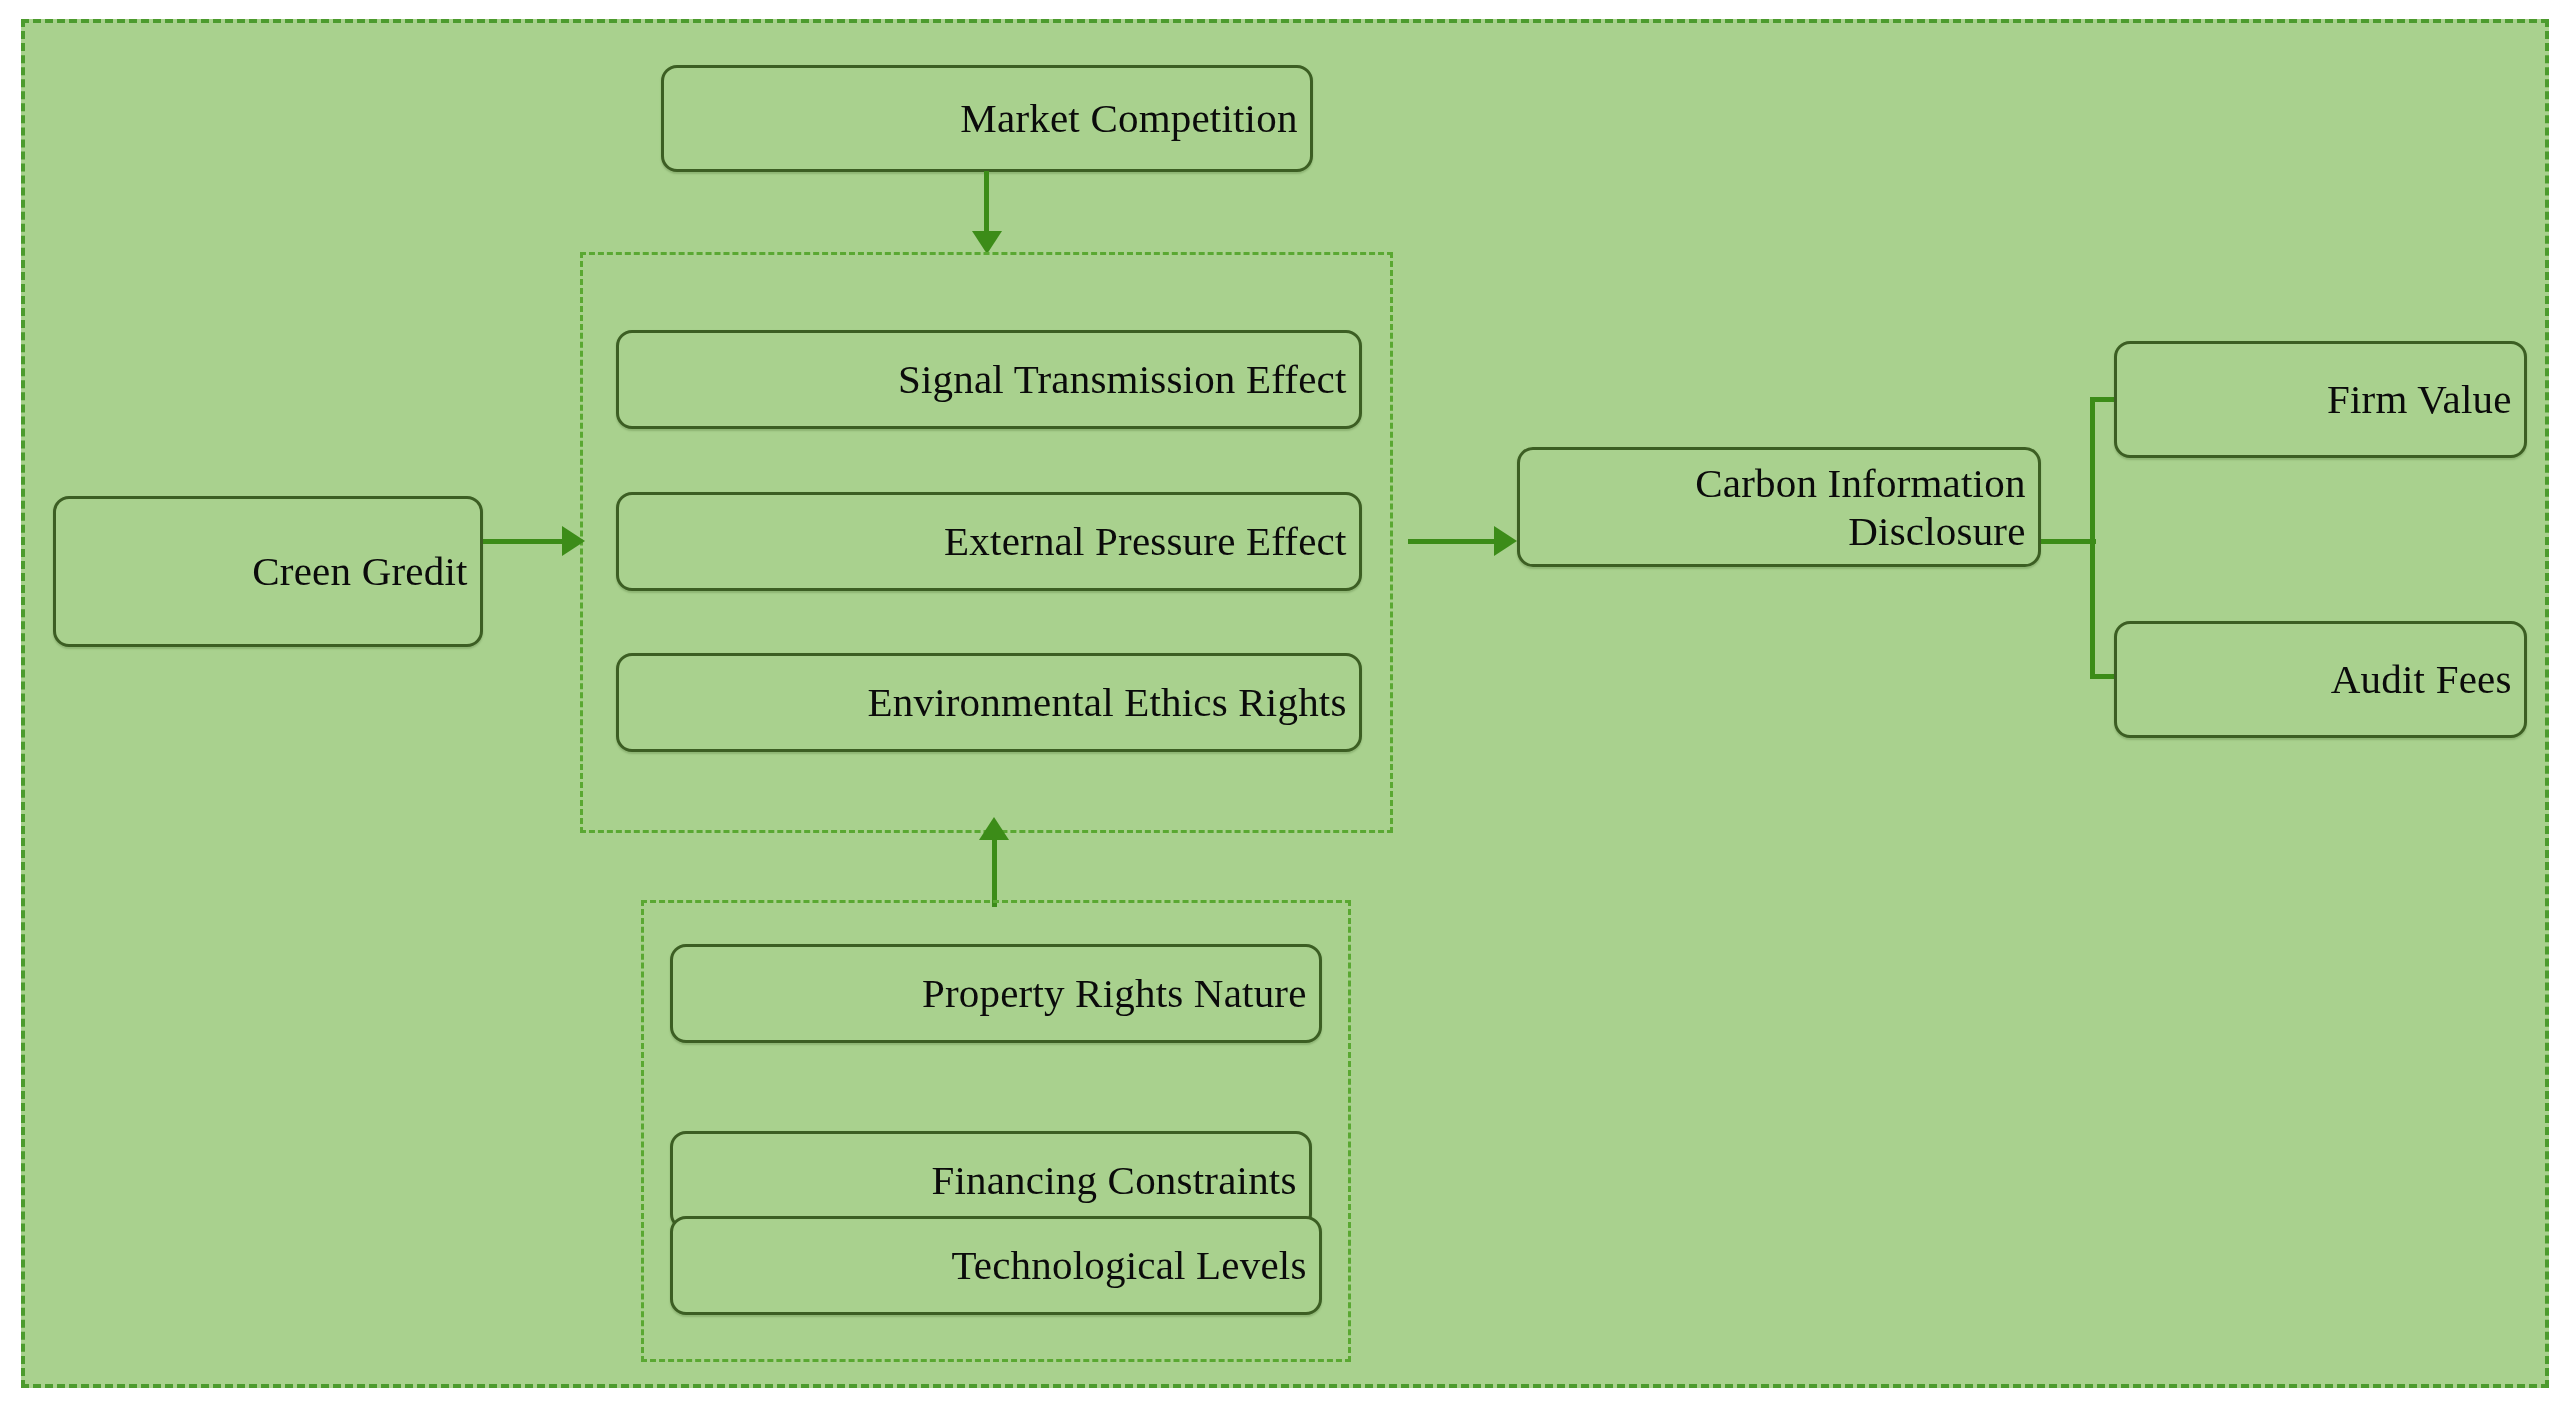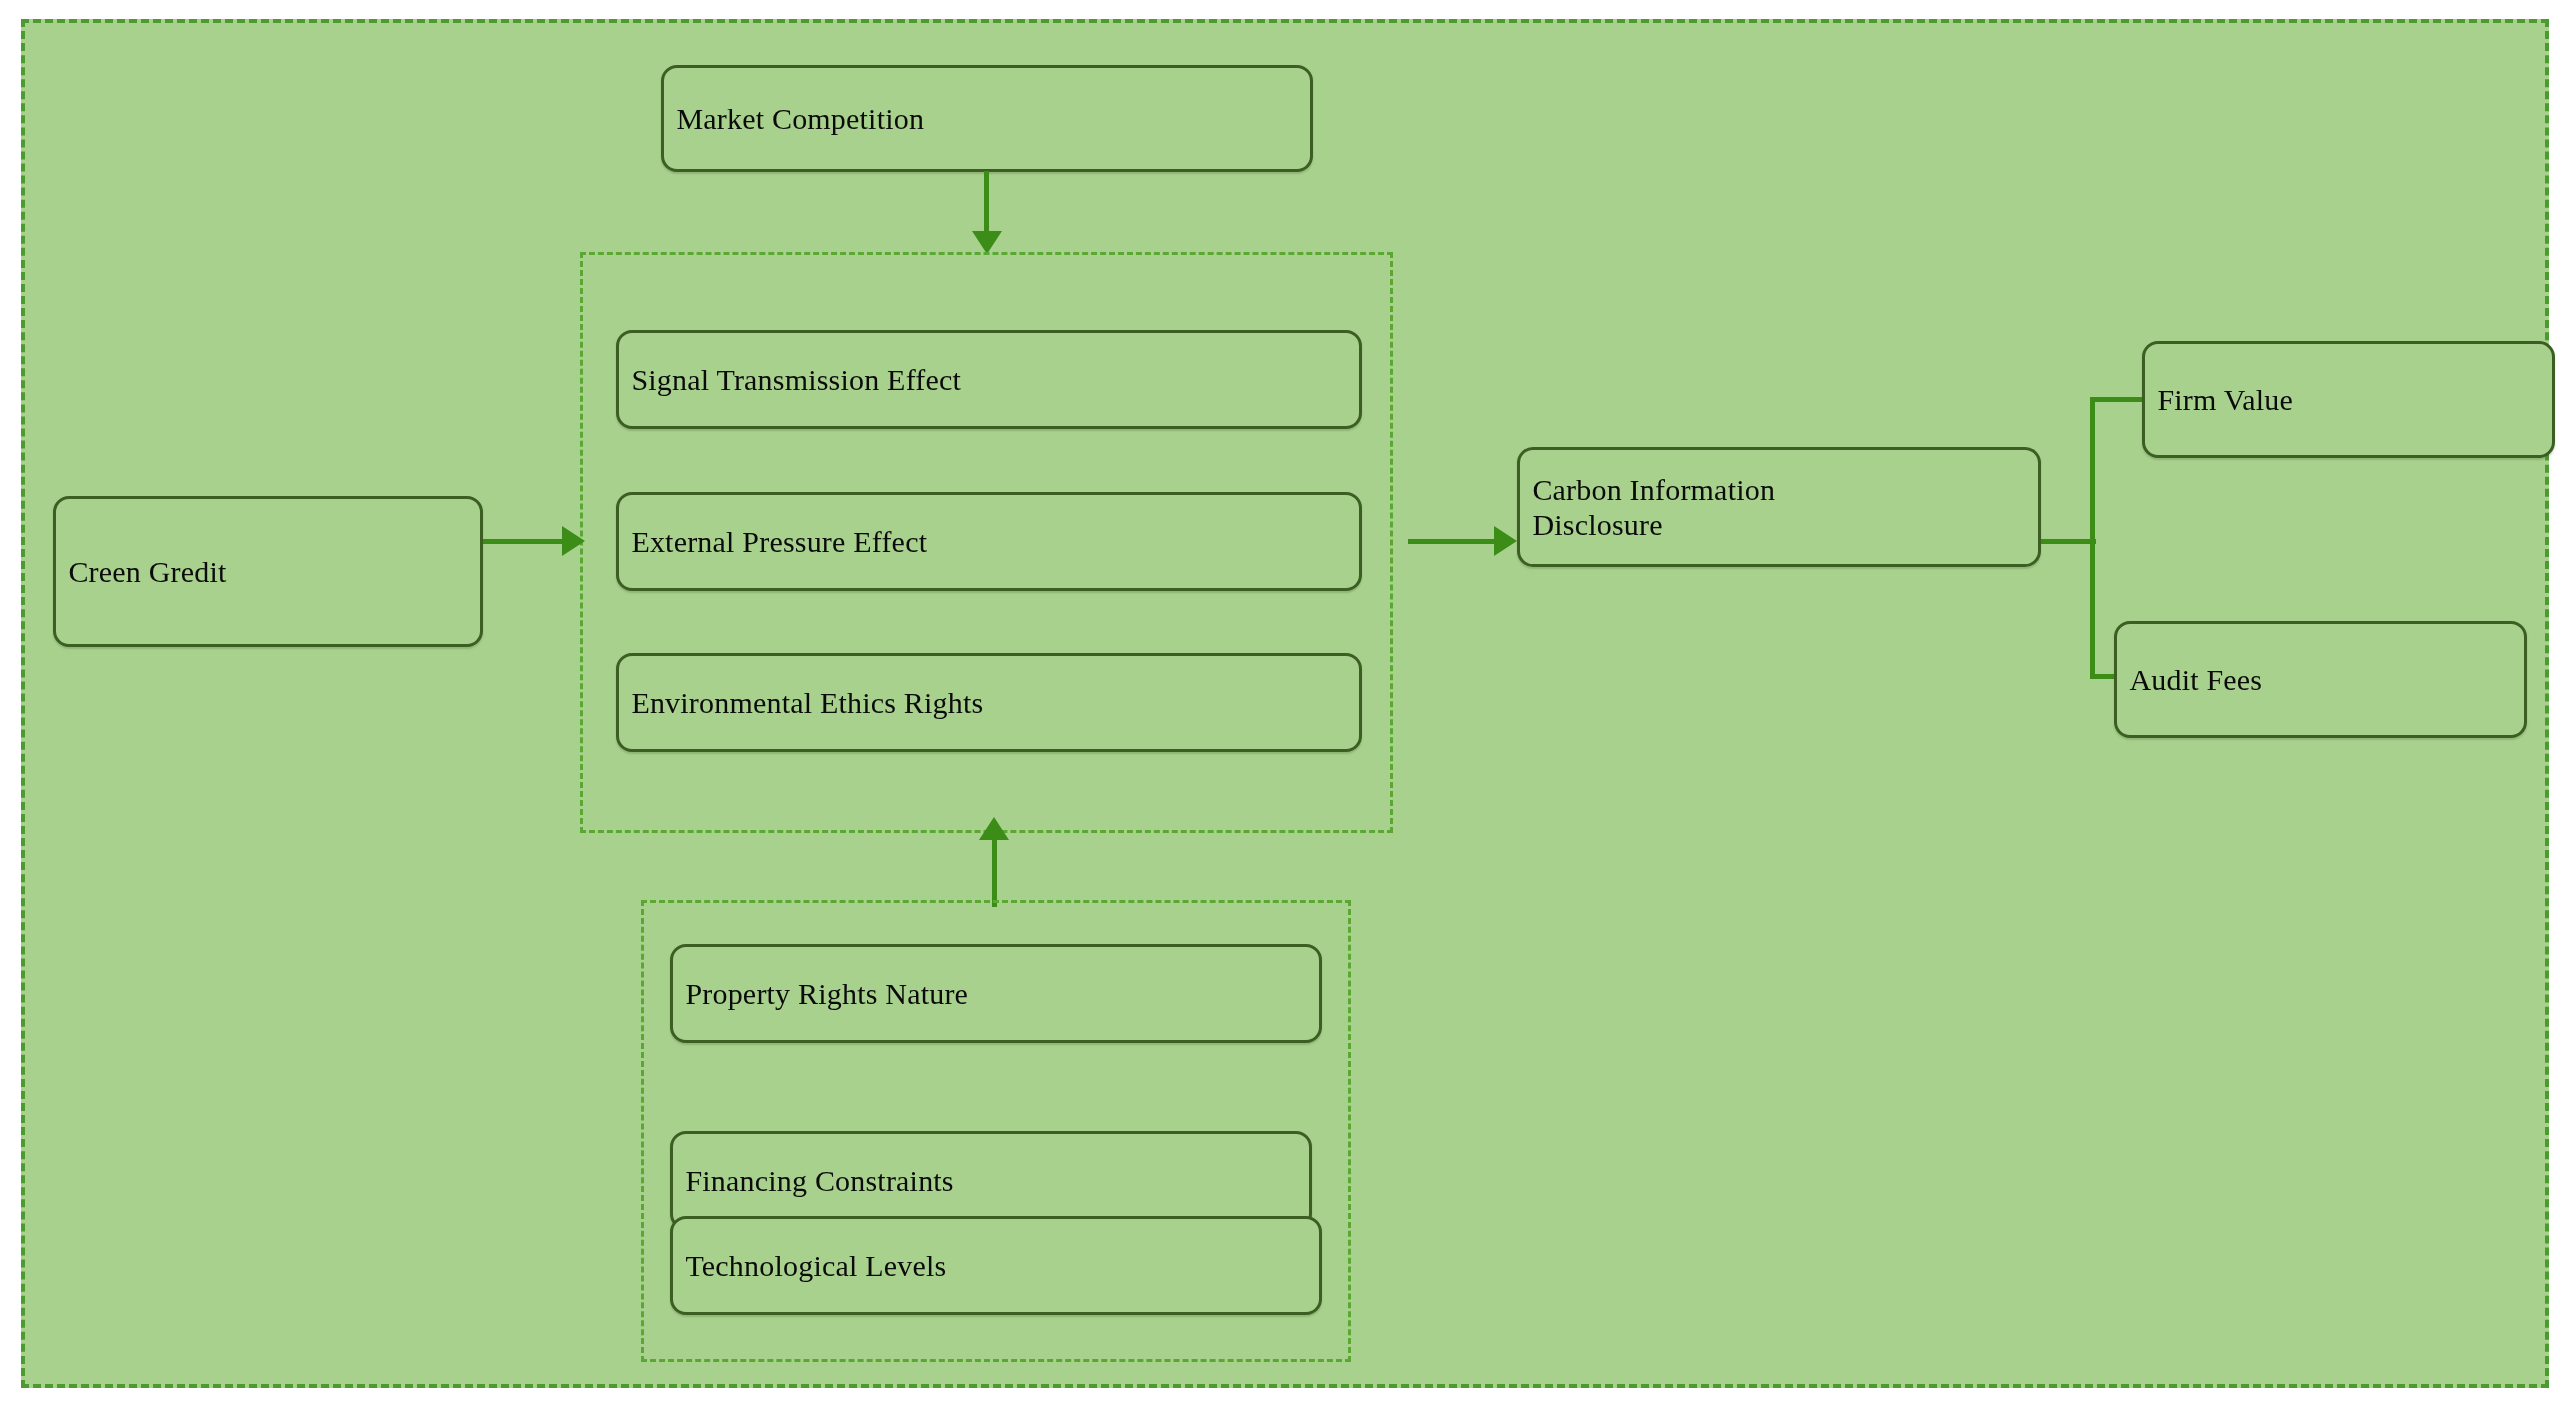--- a/index.html
+++ b/index.html
@@ -39,23 +39,23 @@
   
   .node {
     position: absolute;
     box-sizing: border-box;
     background: #a9d18e;
     border: 3.6px solid #3c5e23;
     border-radius: 16px;
     display: flex;
     align-items: center;
     justify-content: center;
-    text-align: left;
+    text-align: right;
     color: #0b0b0b;
-    font-size: 30px;
+    font-size: 41px;
     line-height: 1.18;
     letter-spacing: 0.2px;
     padding: 3.6px 12.4px;
     box-shadow: 0 1.8px 1.8px rgba(60,94,35,0.25);
   }
   .node .label { display: block; width: 100%; }
 
   
   .line-h {
     position: absolute;
@@ -134,21 +134,21 @@
 
   <div class="line-h" style="left:2041px; top:539px; width:55px;"></div>
   <div class="line-v" style="left:2090px; top:397px; height:282px;"></div>
 
   <div class="line-h" style="left:2090px; top:397px; width:67px;"></div>
   <div class="arrow-right" style="left:2155px; top:384px;"></div>
 
   <div class="line-h" style="left:2090px; top:674px; width:67px;"></div>
   <div class="arrow-right" style="left:2155px; top:661px;"></div>
 
-  <div class="node" style="left:2114px; top:341px; width:413px; height:117px;margin-left:28px;">
+  <div class="node" style="left:2114px; top:341px; width:413px; height:117px;">
     <span class="label">Firm Value</span>
   </div>
 
   <div class="node" style="left:2114px; top:621px; width:413px; height:117px;">
     <span class="label">Audit Fees</span>
   </div>
 
   <div class="line-v" style="left:992px; top:838px; height:69px;"></div>
   <div class="arrow-up" style="left:979px; top:817px;"></div>
 

